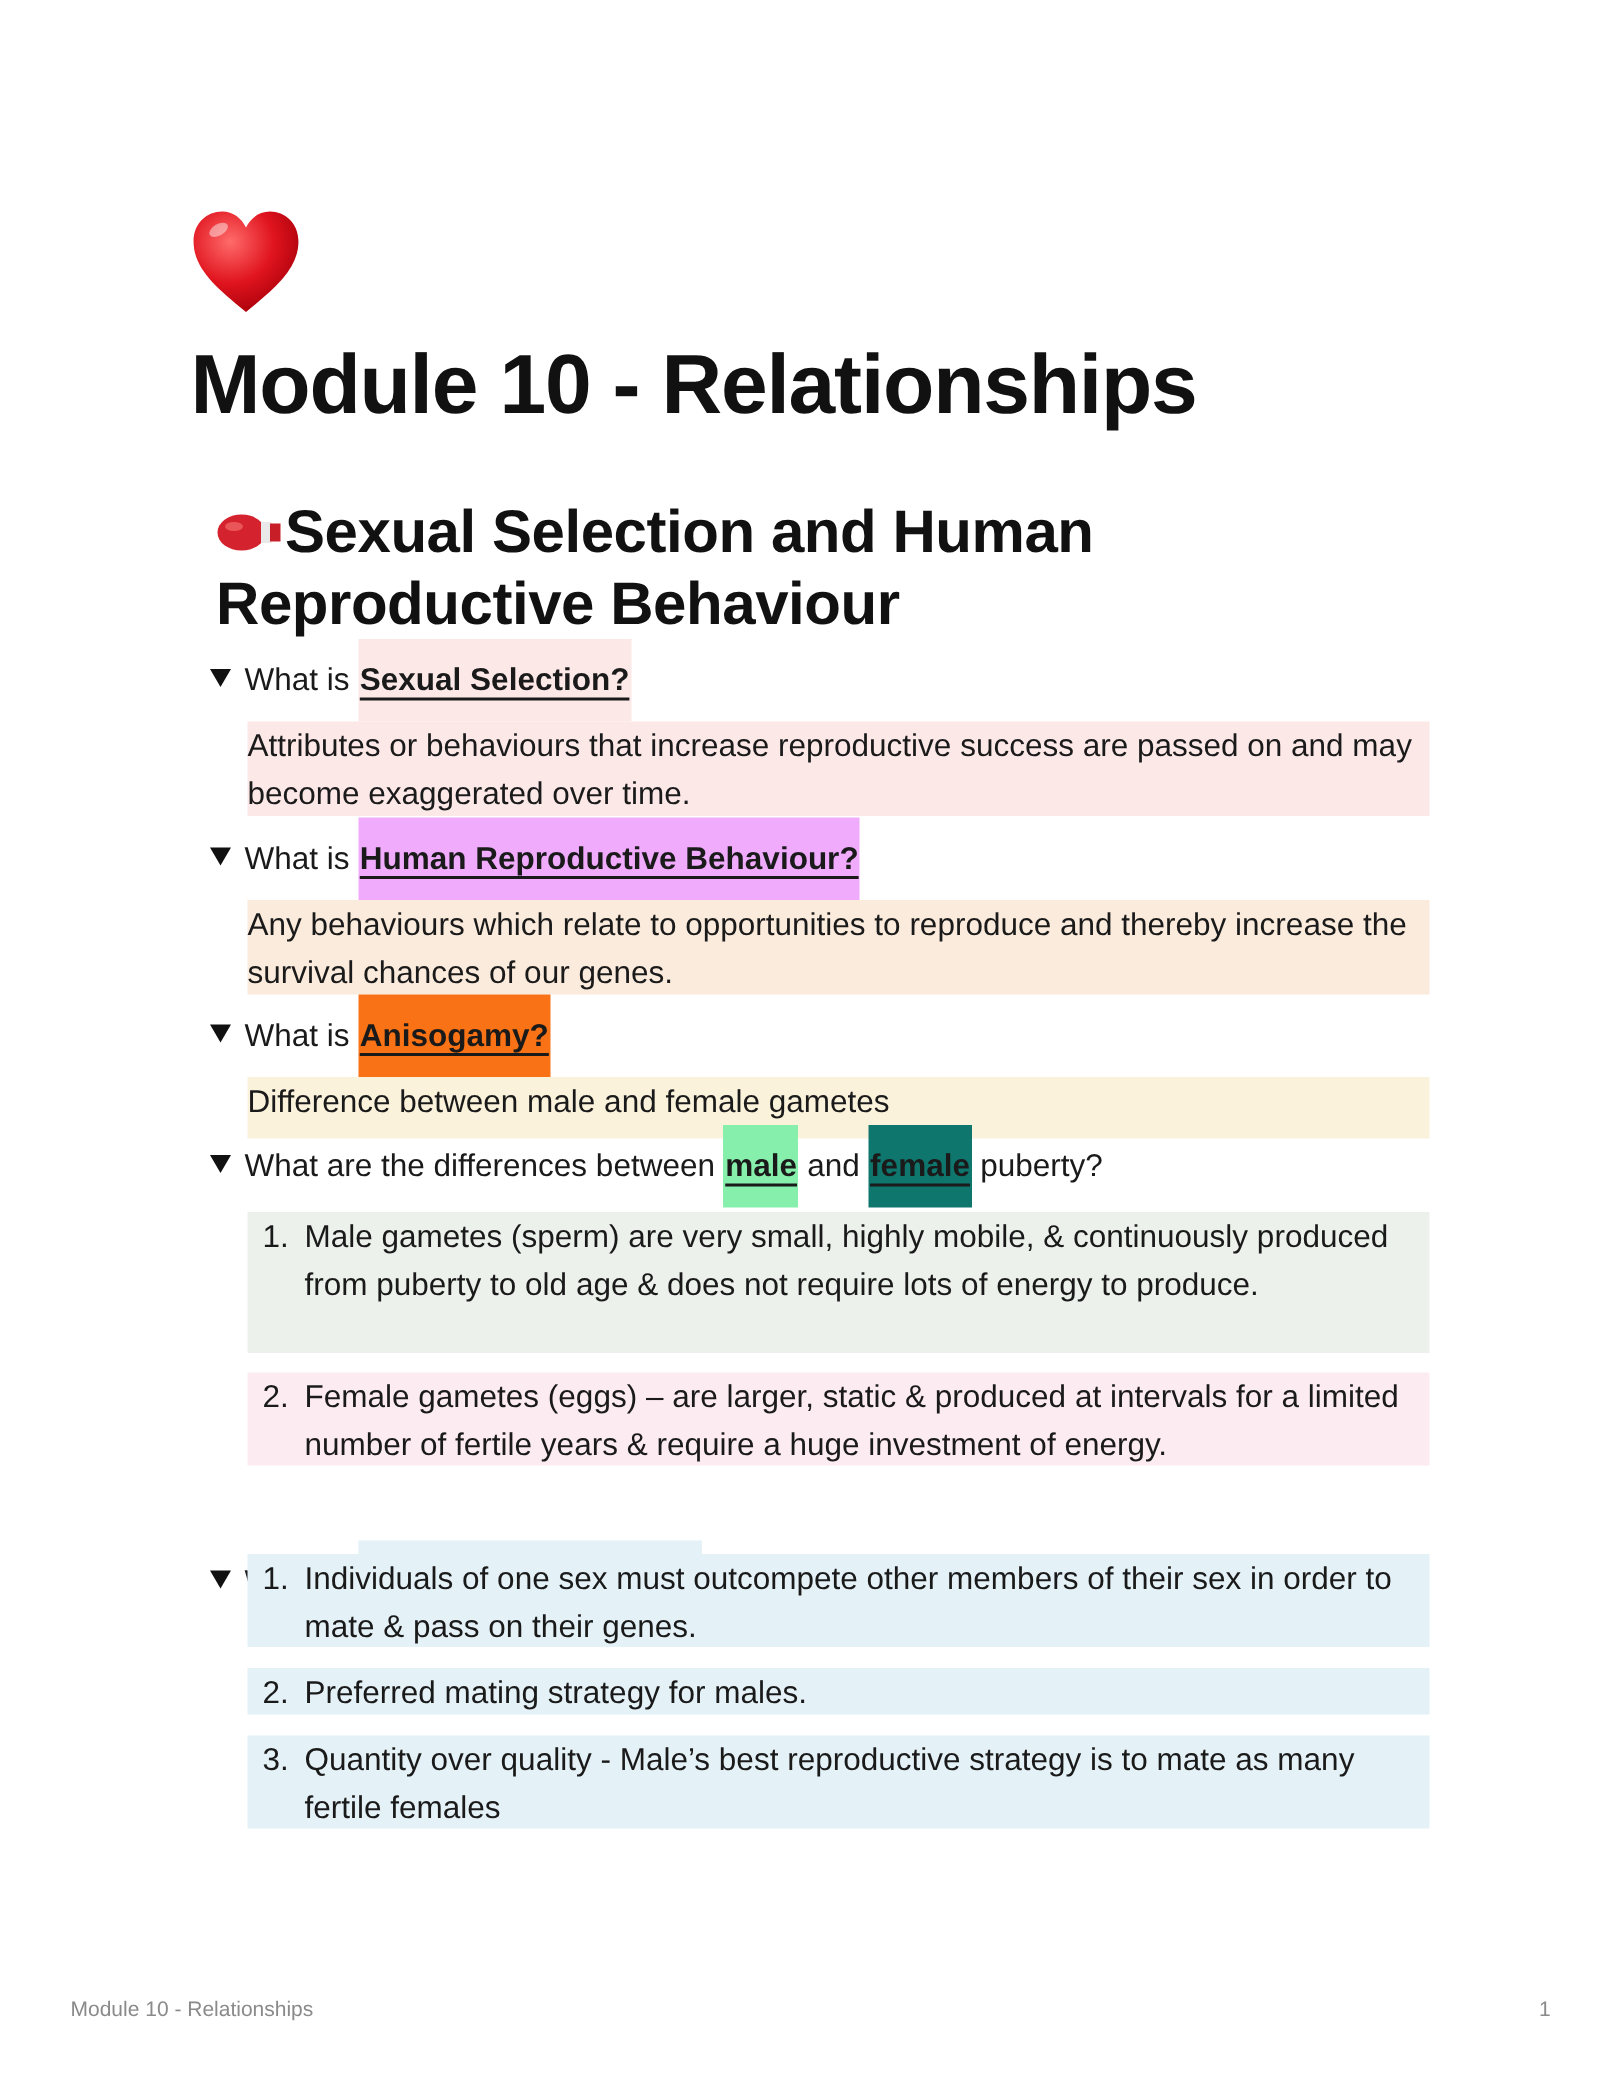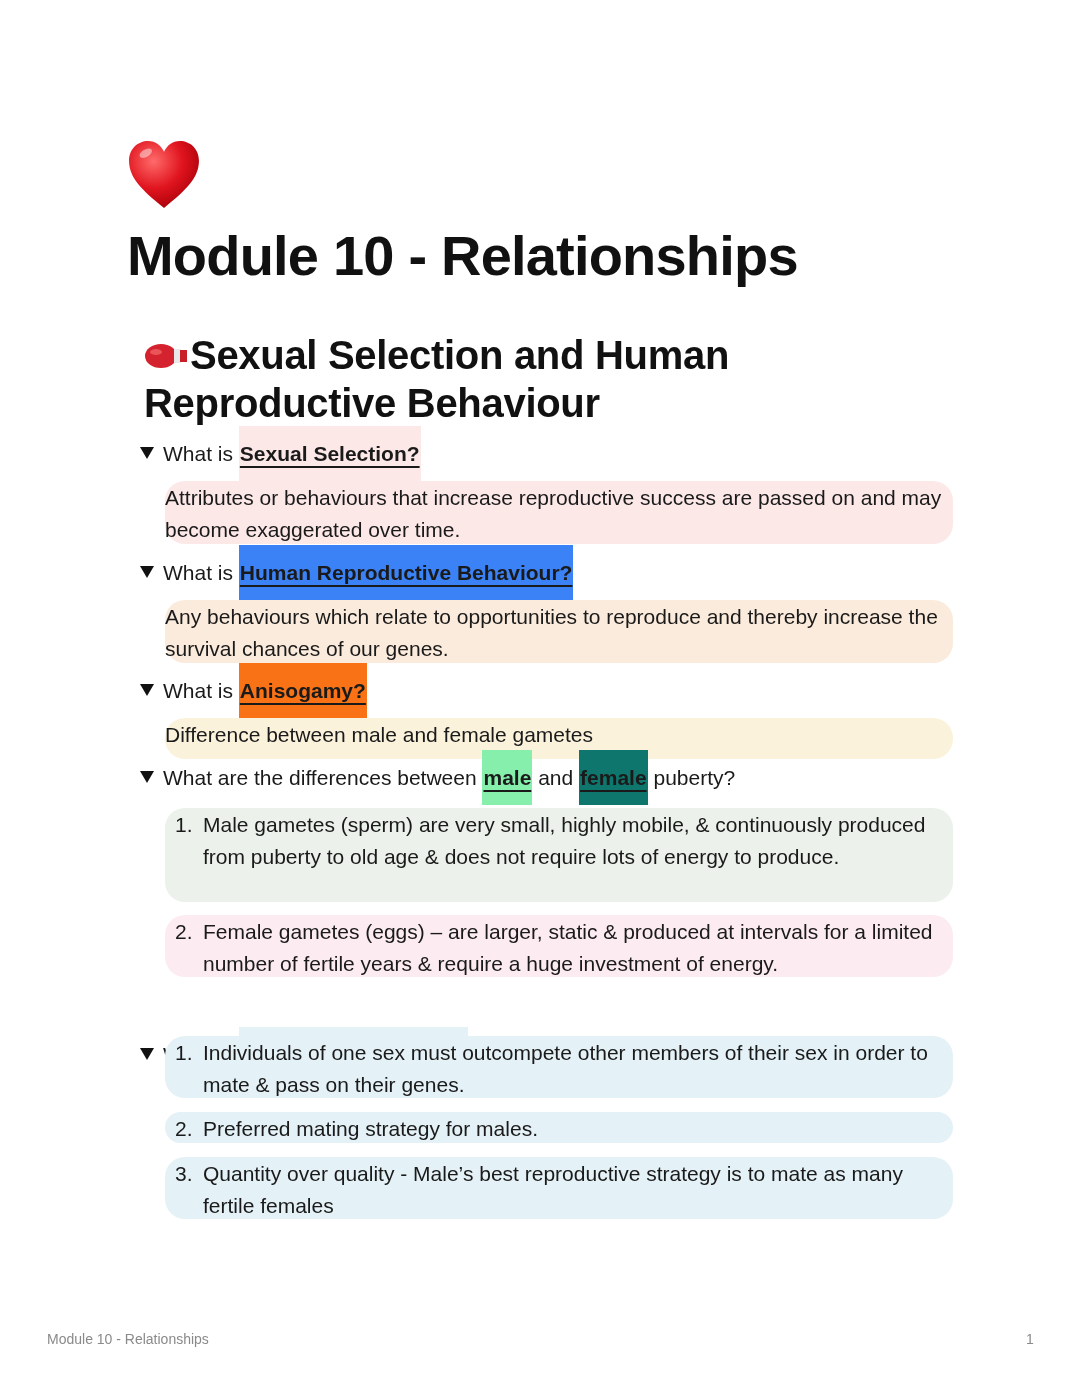--- a/index.html
+++ b/index.html
@@ -27,28 +27,28 @@
     .toggle .tri {
       display: inline-block; width: 0; height: 0; border-left: 7px solid transparent;
       border-right: 7px solid transparent; border-top: 12px solid #111; margin-right: 9px;
       vertical-align: 2px; cursor: pointer;
     }
     .hl {
       font-weight: 700; text-decoration: underline; text-decoration-thickness: 2px;
       text-underline-offset: 5px; padding: 16px 1px;
     }
     .hl-red { background: #fde8e8; }
-    .hl-orange { background: #3b82f6; }
+    .hl-orange { background: #f0abfc; }
     .hl-yellow { background: #f97316; }
     .hl-green { background: #86efac; }
     .hl-pink { background: #0f766e; }
     .hl-blue { background: #e4f1f7; }
     .block {
       position: absolute; left: 165px; width: 788px; box-sizing: border-box;
-      font-size: 21px; line-height: 32px; color: #1a1a1a; padding: 1px 0 0 0; border-radius: 20px;
+      font-size: 21px; line-height: 32px; color: #1a1a1a; padding: 1px 0 0 0;
     }
     .block.list { padding-left: 10px; }
     .block .num { display: inline-block; width: 28px; }
     .block .li { display: flex; }
     .block .li .txt { flex: 1; padding-right: 20px; }
     .bg-red { background: #fde8e8; }
     .bg-orange { background: #fbebdc; }
     .bg-yellow { background: #fbf2dc; }
     .bg-green { background: #ecf1ec; }
     .bg-pink { background: #fcecf2; }

